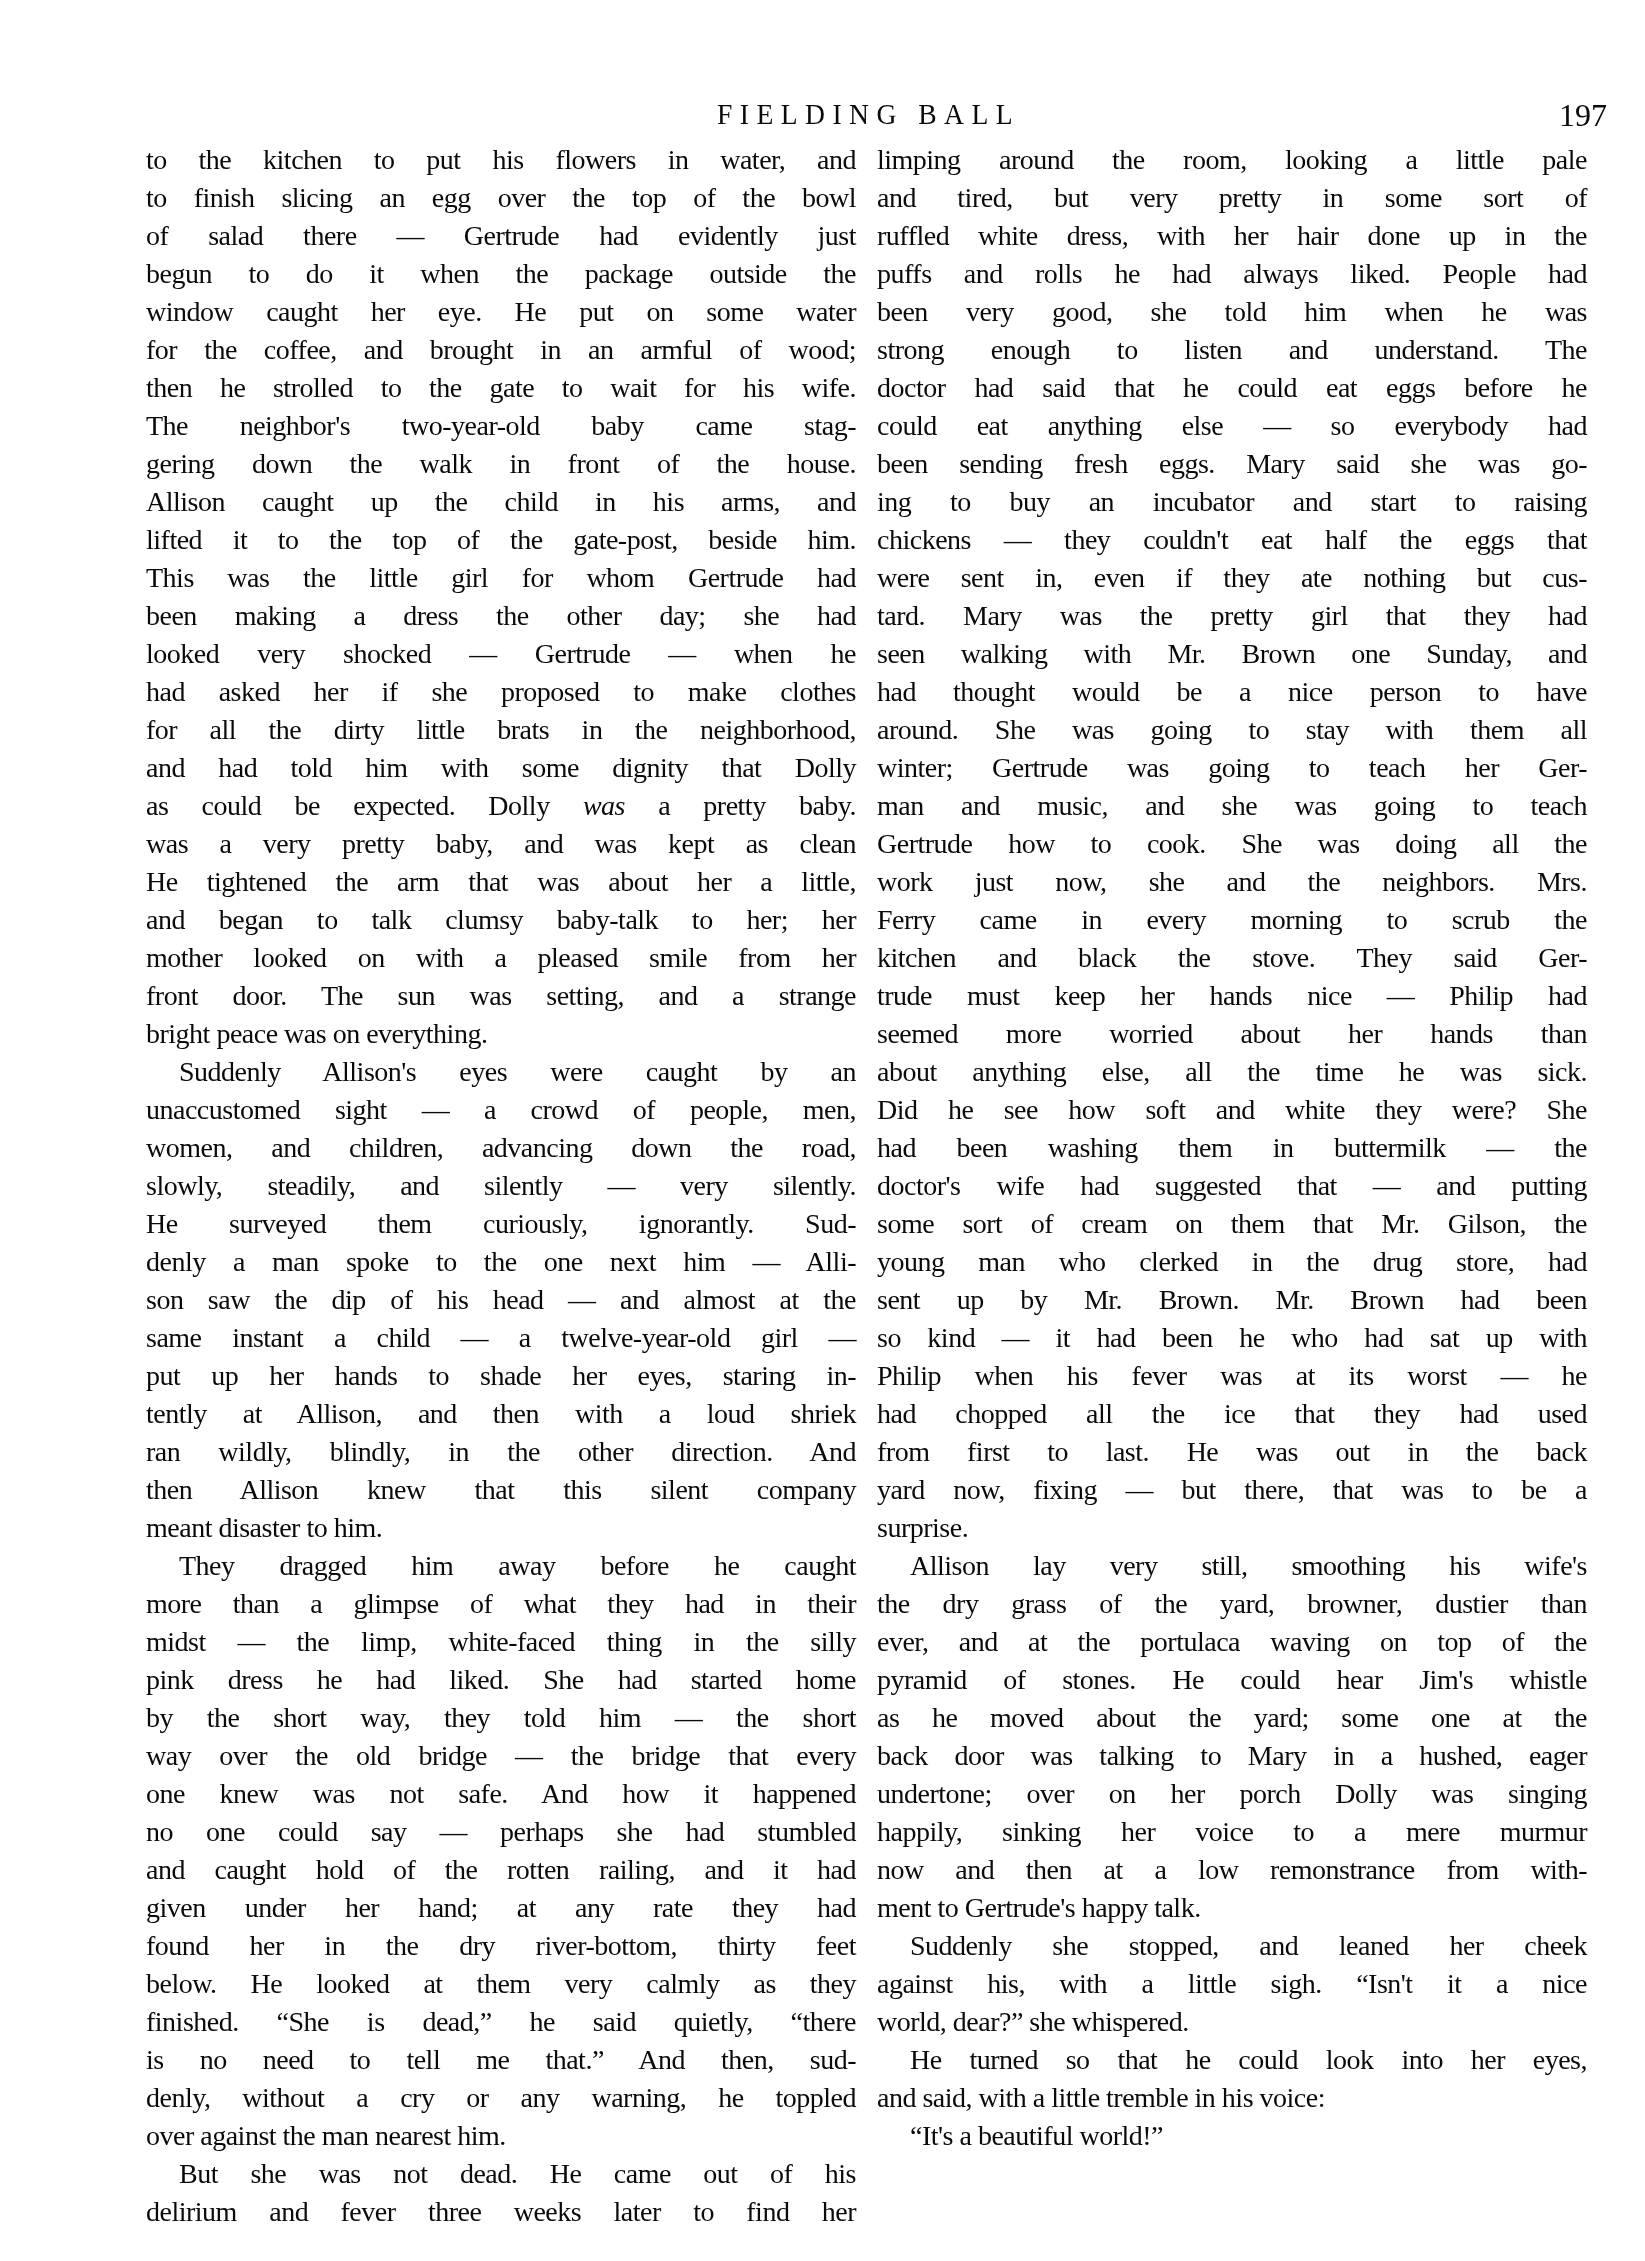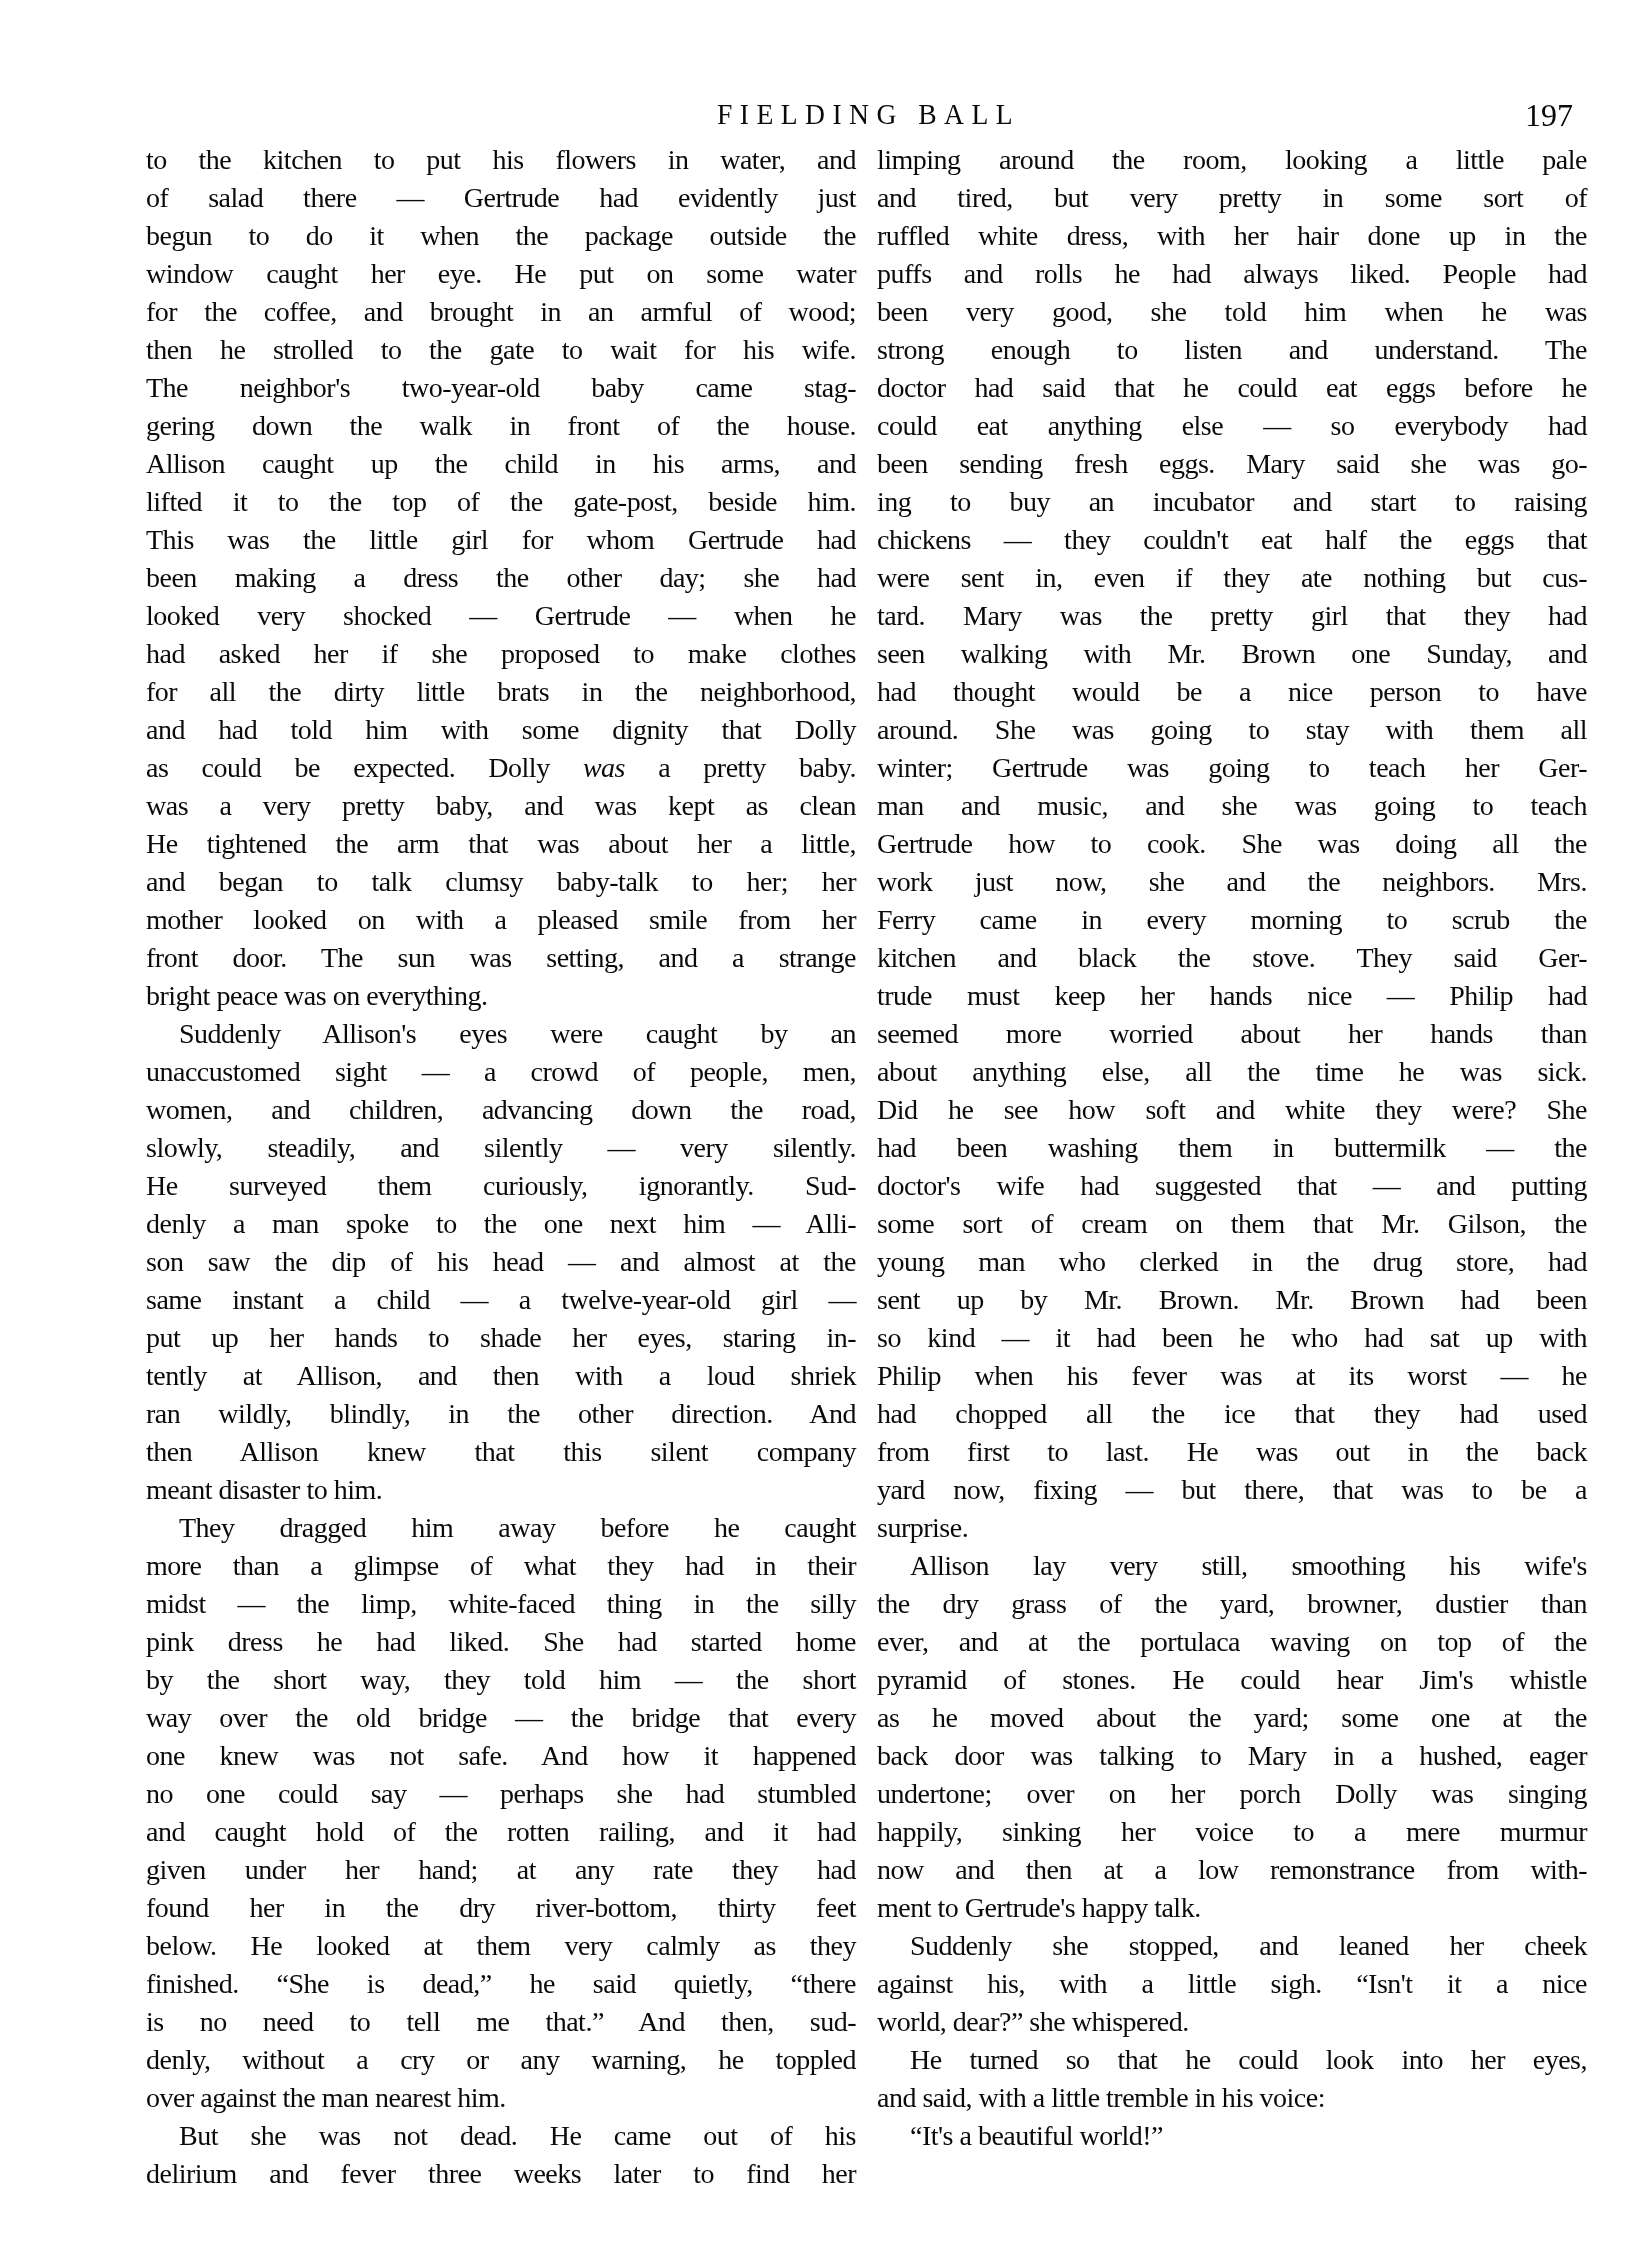--- a/index.html
+++ b/index.html
@@ -23,21 +23,21 @@
     text-align: center;
     font-size: 30px;
     letter-spacing: 8.1px;
     line-height: 41px;
     transform: scaleX(0.92);
     transform-origin: center;
   }
   .page-number {
     position: absolute;
     top: 93px;
-    left: 1514px;
+    left: 1548px;
     width: 59px;
     text-align: right;
     font-size: 32px;
     line-height: 45px;
   }
   .column {
     position: absolute;
     top: 141px;
     width: 710px;
     font-size: 28px;
@@ -65,20 +65,21 @@
   em { font-style: italic; }
 </style>
 </head>
 <body>
 
 <div class="running-head">FIELDING BALL</div>
 <div class="page-number">197</div>
 
 <div class="column left" id="col-left">
     <span class="line">to the kitchen to put his flowers in water, and</span>
+    <span class="line">to finish slicing an egg over the top of the bowl</span>
     <span class="line">of salad there — Gertrude had evidently just</span>
     <span class="line">begun to do it when the package outside the</span>
     <span class="line">window caught her eye.  He put on some water</span>
     <span class="line">for the coffee, and brought in an armful of wood;</span>
     <span class="line">then he strolled to the gate to wait for his wife.</span>
     <span class="line">The neighbor's two-year-old baby came stag-</span>
     <span class="line">gering down the walk in front of the house.</span>
     <span class="line">Allison caught up the child in his arms, and</span>
     <span class="line">lifted it to the top of the gate-post, beside him.</span>
     <span class="line">This was the little girl for whom Gertrude had</span>

